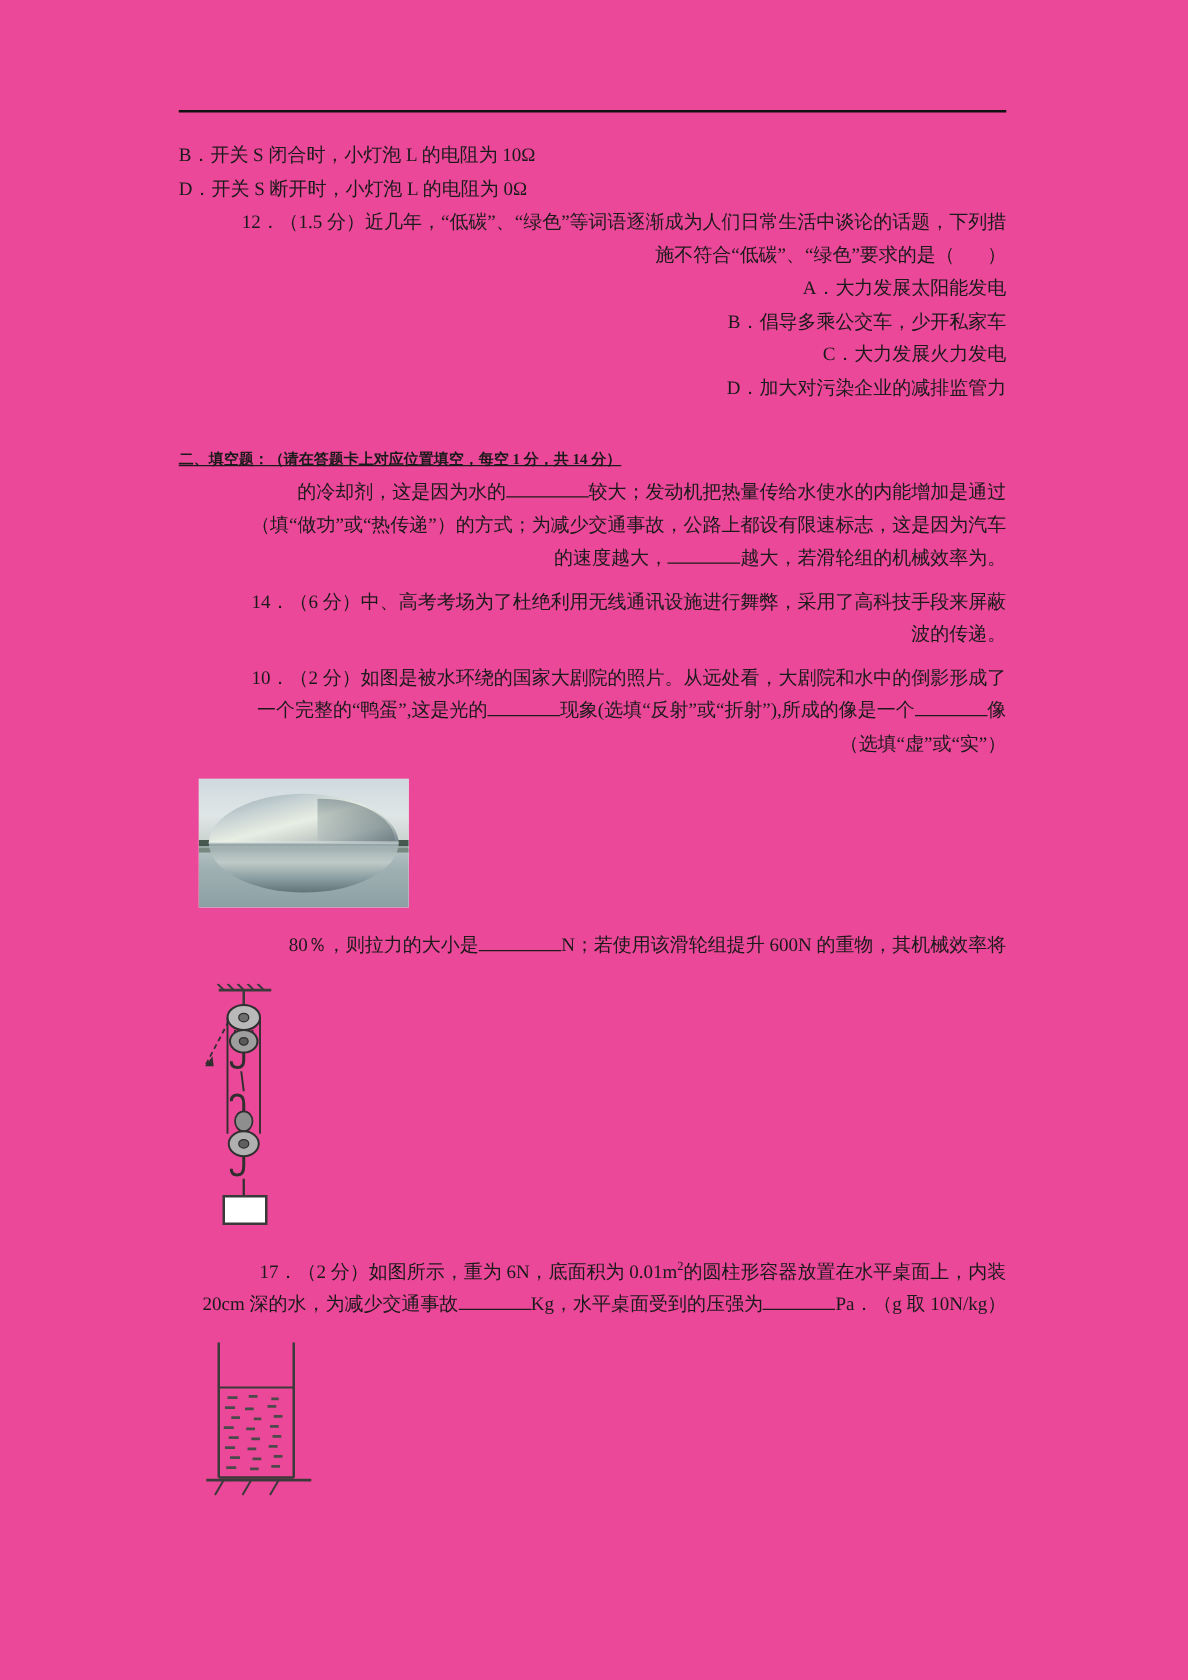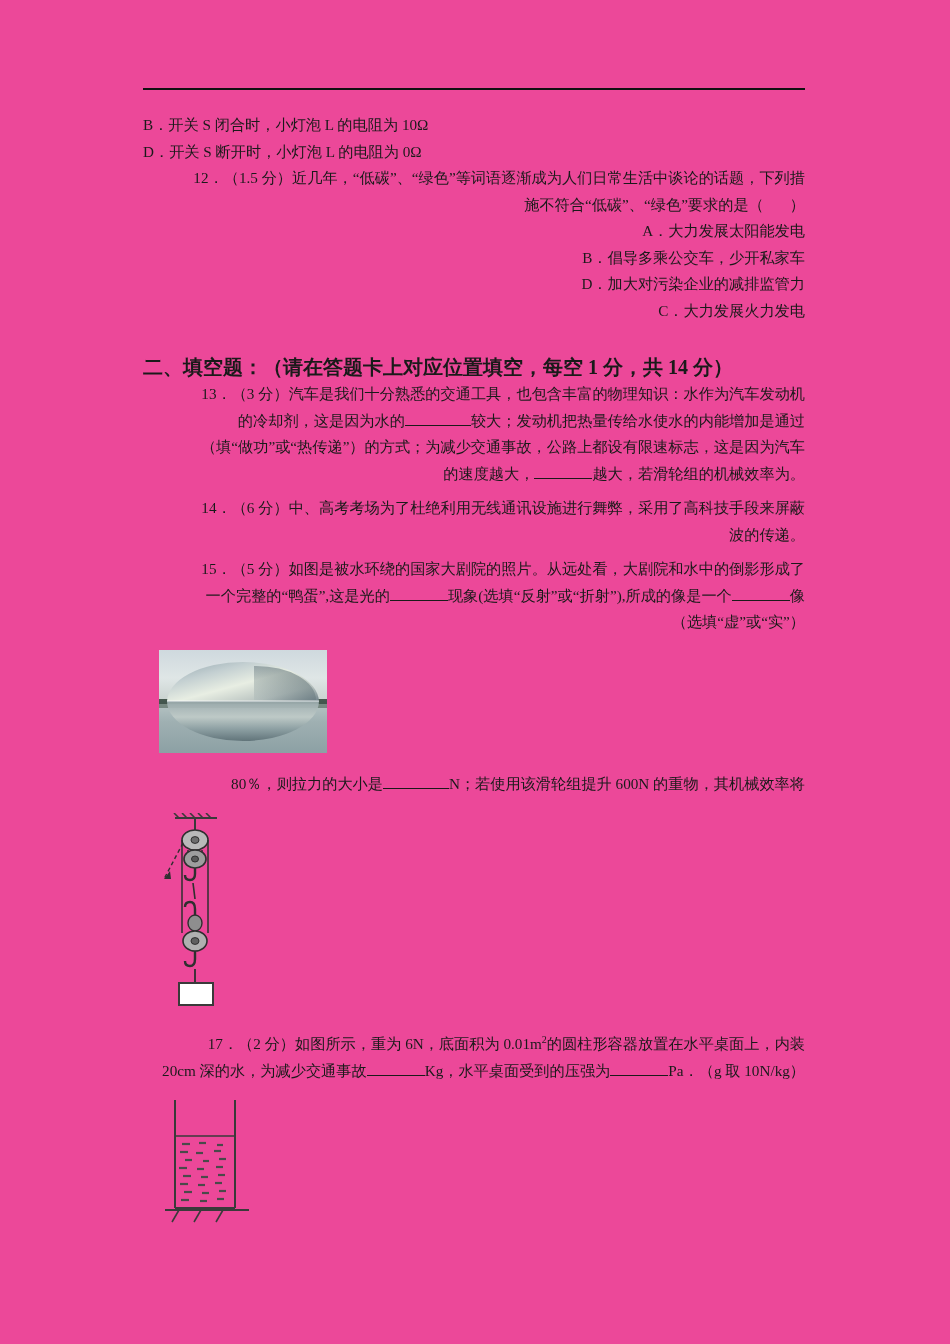--- a/index.html
+++ b/index.html
@@ -35,23 +35,24 @@
     margin: 0 0 22px 0;
   }
   .opt {
     font-size: 15.2px;
     line-height: 26.5px;
     margin: 0;
     white-space: nowrap;
   }
   .blk {
     font-weight: bold;
-    font-size: 20px;
+    font-size: 12px;
     line-height: 27px;
     margin: 0;
+    text-decoration: underline;
   }
   .q {
     margin: 0;
   }
   .para {
     font-size: 15.2px;
     line-height: 26.5px;
     text-align: right;
   }
   .para p {
@@ -135,46 +136,45 @@
     <div>
       <p class="opt">B．开关 S 闭合时，小灯泡 L 的电阻为 10Ω</p>
       <p class="opt">D．开关 S 断开时，小灯泡 L 的电阻为 0Ω</p>
     </div>
 
     <div class="para q">
       <p>12．（1.5 分）近几年，“低碳”、“绿色”等词语逐渐成为人们日常生活中谈论的话题，下列措</p>
       <p><span>施不符合“低碳”、“绿色”要求的是（</span><span class="gap-paren"></span><span>）</span></p>
       <p>A．大力发展太阳能发电</p>
       <p>B．倡导多乘公交车，少开私家车</p>
+      <p>C．大力发展火力发电</p>
       <p>D．加大对污染企业的减排监管力</p>
-      <p>C．大力发展火力发电</p>
     </div>
 
     <div class="sp-before-section"></div>
 
     <p class="blk">二、填空题：（请在答题卡上对应位置填空，每空 1 分，共 14 分）</p>
 
     <div class="para q">
-      <p>13．（3 分）汽车是我们十分熟悉的交通工具，也包含丰富的物理知识：水作为汽车发动机</p>
       <p><span>的冷却剂，这是因为水的</span><span class="ul ul-long"></span><span>较大；发动机把热量传给水使水的内能增加是通过</span></p>
       <p>（填“做功”或“热传递”）的方式；为减少交通事故，公路上都设有限速标志，这是因为汽车</p>
       <p><span>的速度越大，</span><span class="ul ul-med"></span><span>越大，若滑轮组的机械效率为。</span></p>
     </div>
 
     <div class="sp-sm"></div>
 
     <div class="para q">
       <p>14．（6 分）中、高考考场为了杜绝利用无线通讯设施进行舞弊，采用了高科技手段来屏蔽</p>
       <p>波的传递。</p>
     </div>
 
     <div class="sp-sm"></div>
 
     <div class="para q">
-      <p>15．（5 分）如图是被水环绕的国家大剧院的照片。从远处看，大剧院和水中的倒影形成了</p>
+      <p>10．（2 分）如图是被水环绕的国家大剧院的照片。从远处看，大剧院和水中的倒影形成了</p>
       <p><span>一个完整的“鸭蛋”,这是光的</span><span class="ul ul-med"></span><span>现象(选填“反射”或“折射”),所成的像是一个</span><span class="ul ul-med"></span><span>像</span></p>
       <p>（选填“虚”或“实”）</p>
     </div>
 
     <div class="photo-wrap">
       <div class="photo">
         <div class="sky"></div>
         <div class="water"></div>
         <div class="treeline"></div>
         <div class="treeline2"></div>

